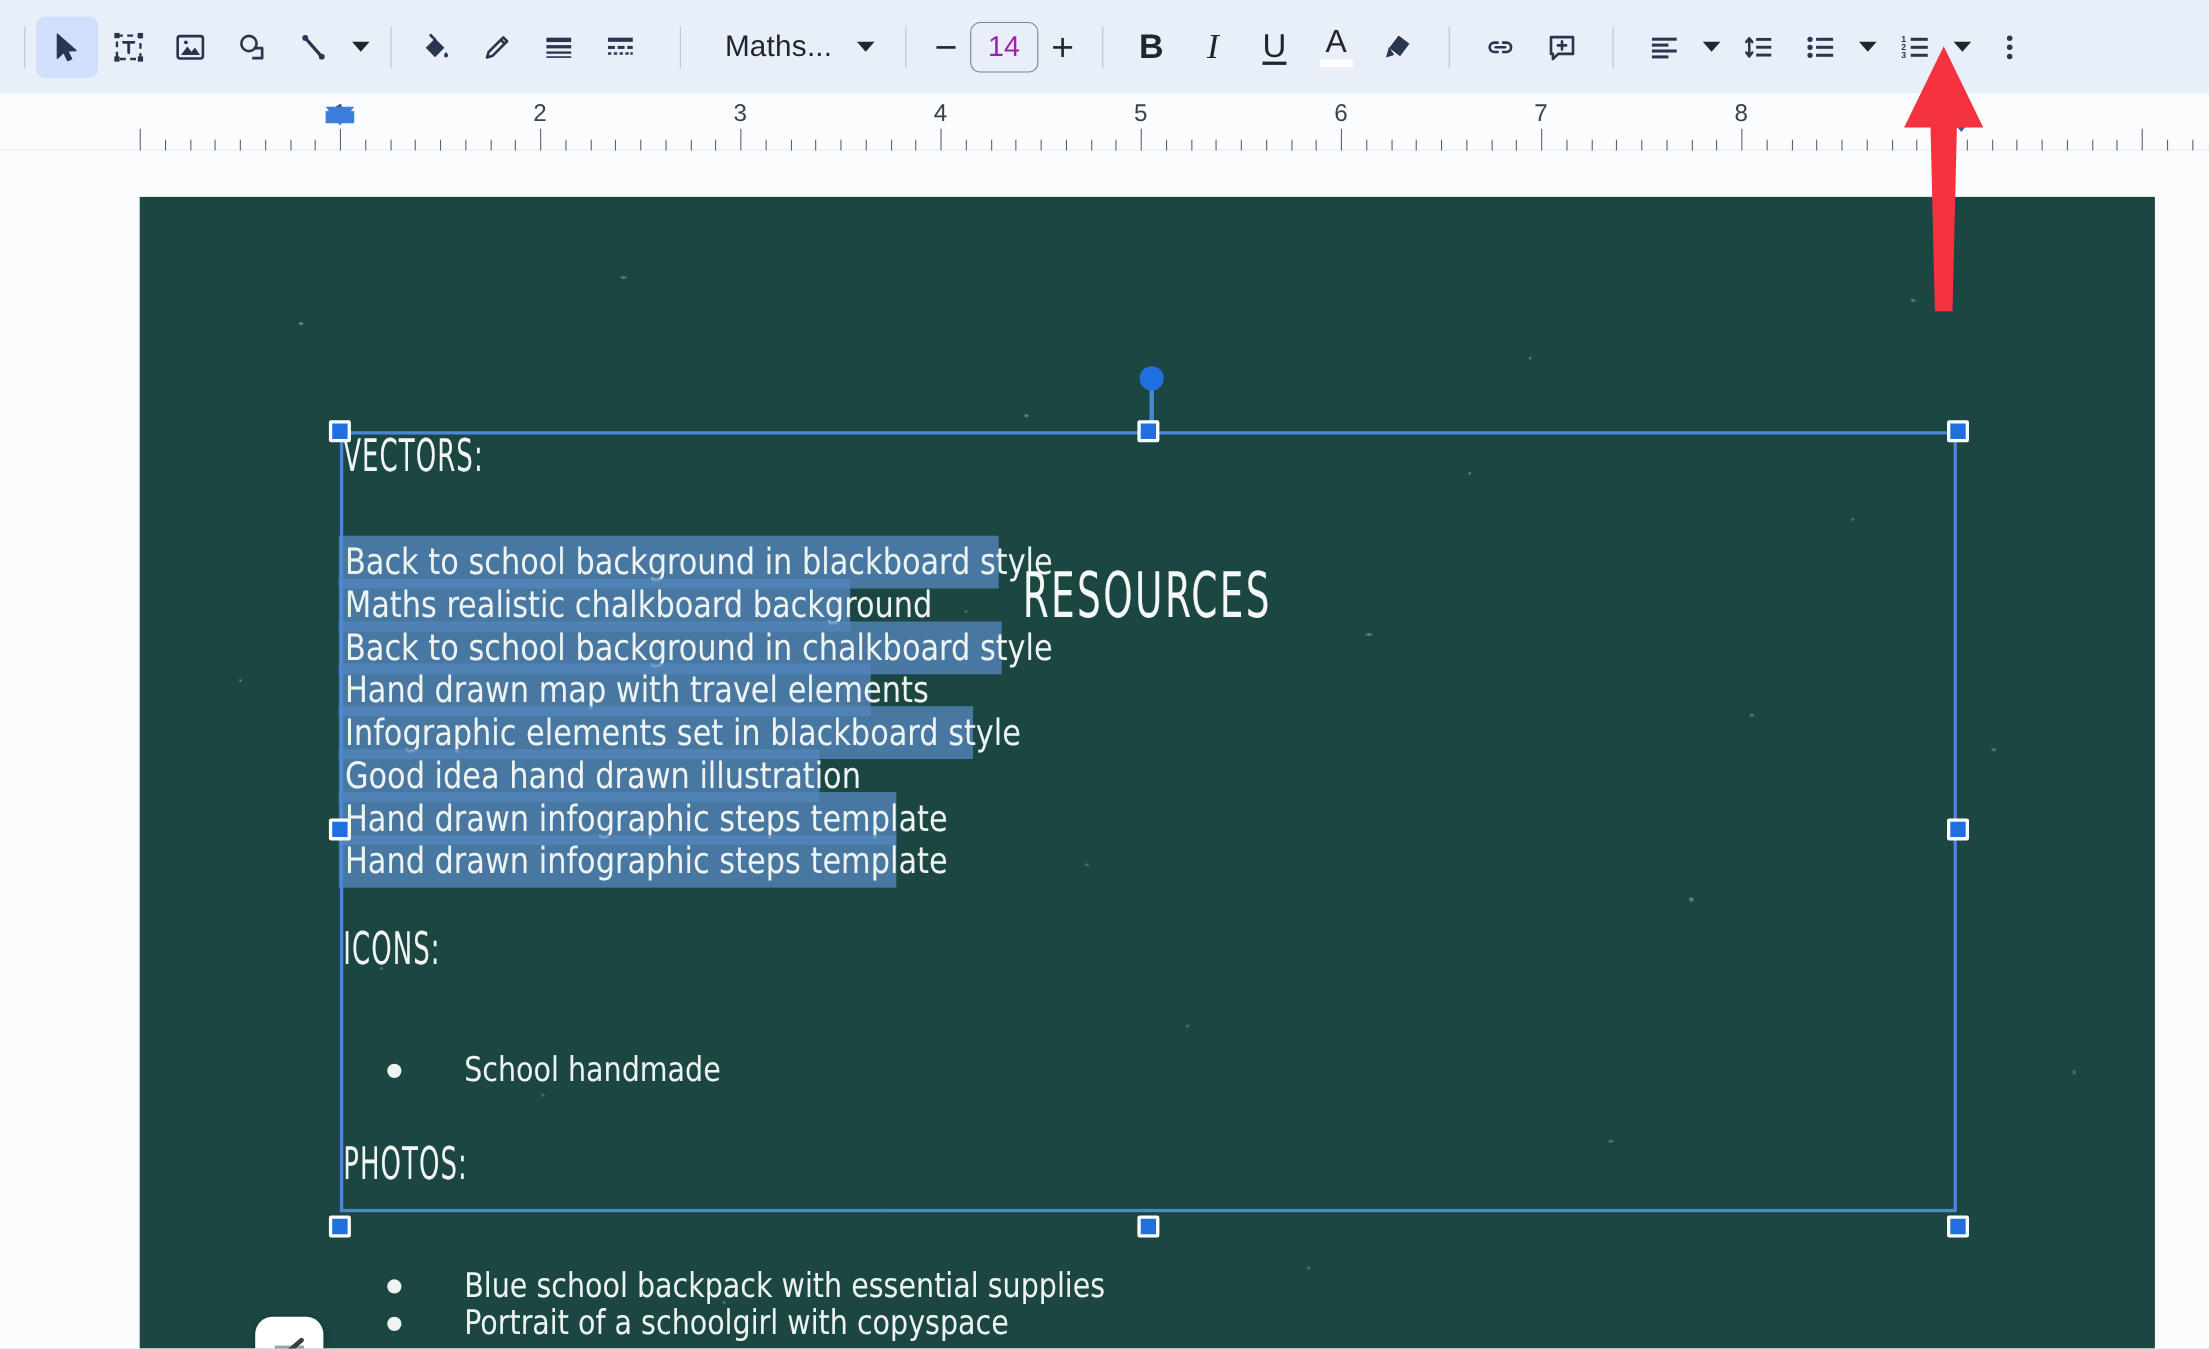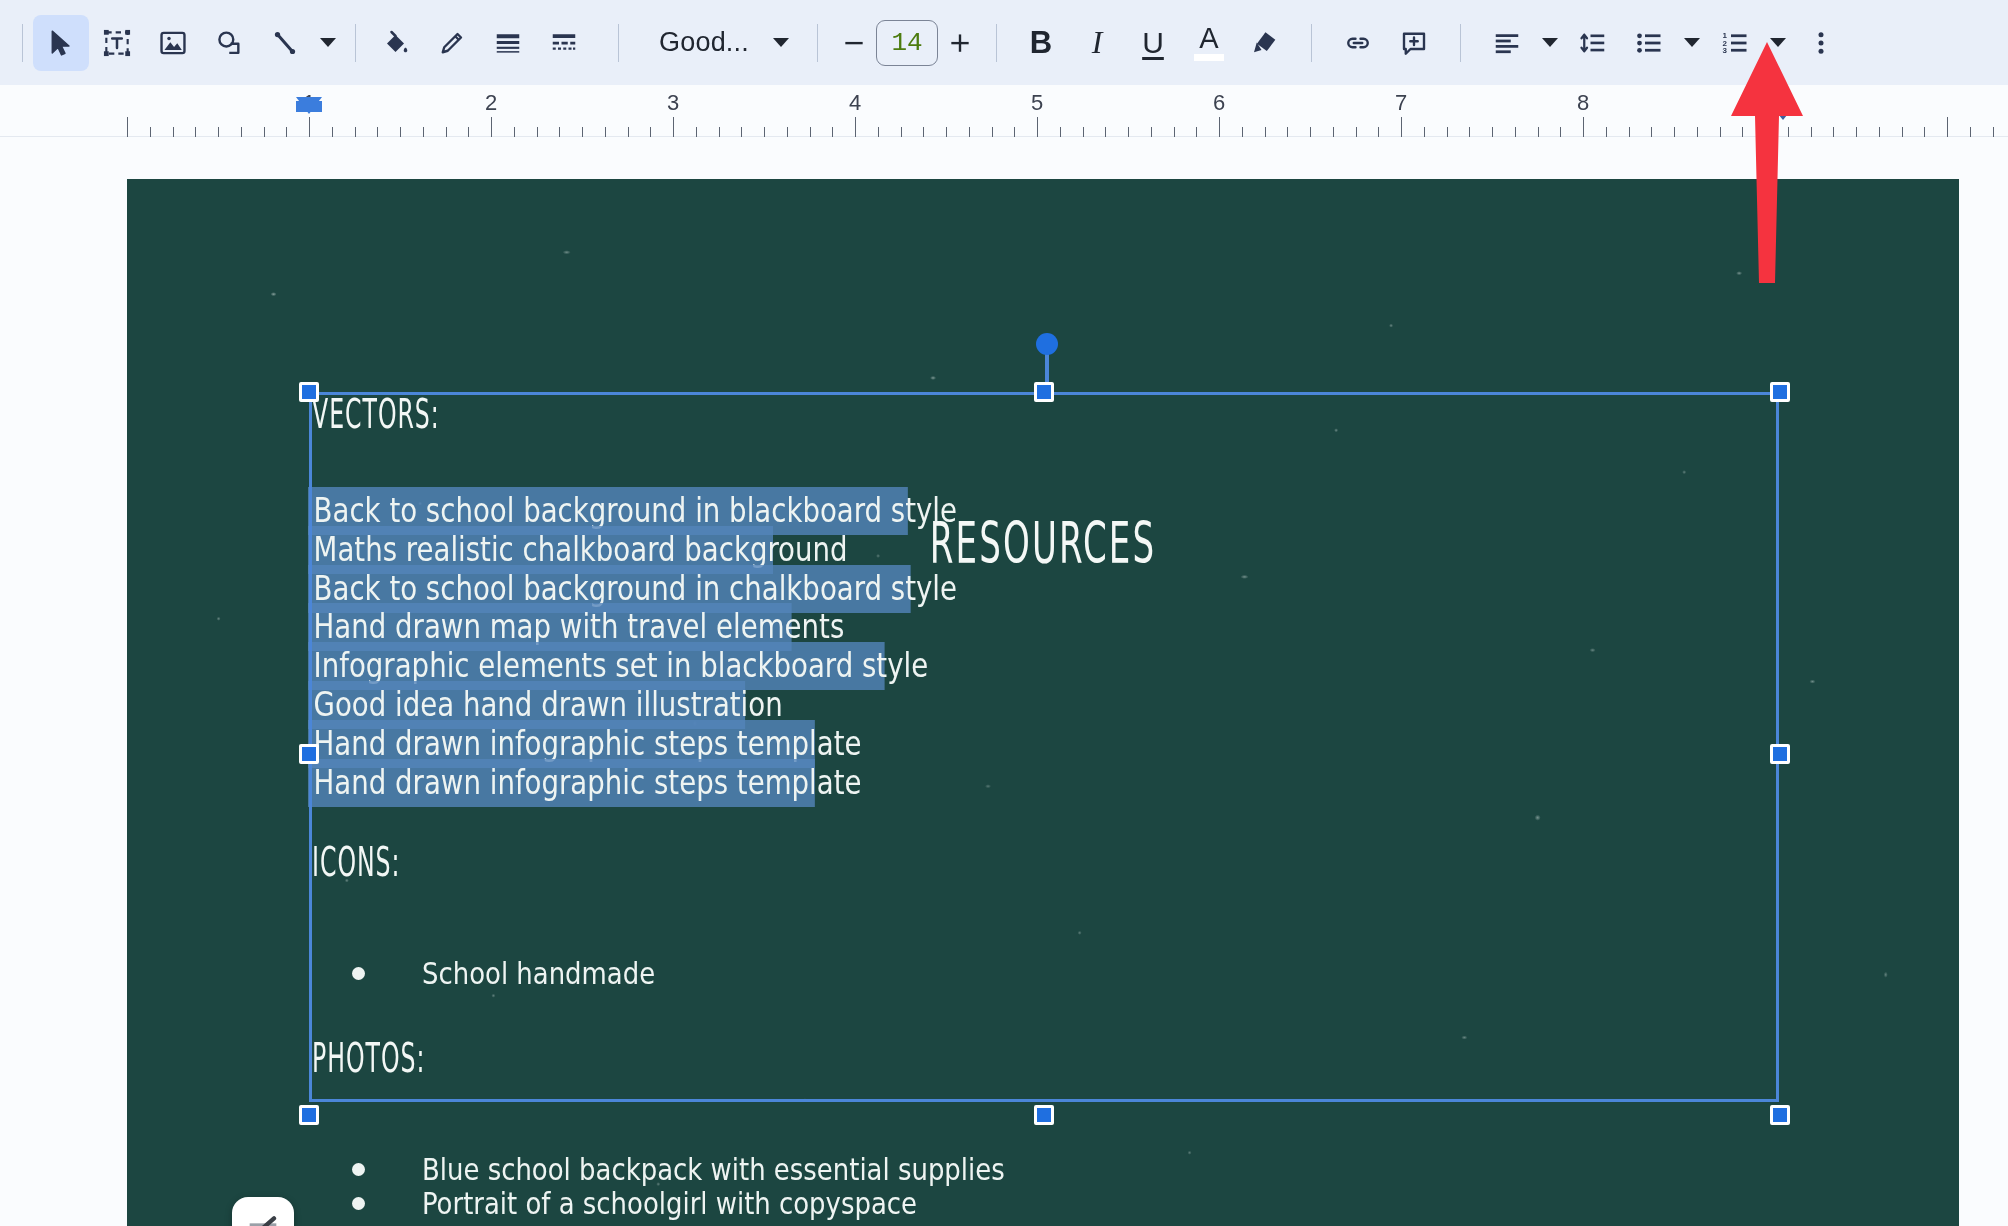--- a/index.html
+++ b/index.html
@@ -59,22 +59,22 @@
   #font-size-group { display: flex; align-items: center; flex: 0 0 auto; }
   .step-btn {
     width: 44px; height: 44px; display: flex;
     align-items: center; justify-content: center;
     cursor: pointer; border-radius: 6px;
   }
   #font-size-input {
     width: 62px; height: 46px;
     border: 1.6px solid #7b8496; border-radius: 9px;
     background: transparent; text-align: center;
-    font-size: 26px; color: #4d7c0f;
-    font-family: Liberation Mono, monospace;
+    font-size: 26px; color: #a21caf;
+    font-family: Liberation Sans, sans-serif;
     outline: none;
   }
 
   .tb-txt {
     font-size: 30px; color: #202630;
     display: flex; align-items: center; justify-content: center;
     width: 100%; height: 100%;
   }
   .tb-txt.b { font-weight: bold; font-size: 31px; }
   .tb-txt.i { font-style: italic; font-family: "Liberation Serif", serif; font-size: 32px; }
@@ -352,21 +352,21 @@
         <rect x="11.4" y="15.6" width="2.4" height="1.8"></rect>
           <rect x="15.6" y="15.6" width="2.4" height="1.8"></rect>
         <rect x="19.2" y="15.6" width="1.8" height="1.8"></rect>
       </g>
     </svg>
   </div>
 
   <div class="tb-sep" style="margin-left:26px;margin-right:26px;"></div>
 
   <div id="font-family-box">
-    <span id="font-family-name">Good...</span>
+    <span id="font-family-name">Maths...</span>
     <span style="flex:1 0 22px"></span>
     <span class="caret-tri"></span>
   </div>
 
   <div class="tb-sep" style="margin-left:22px;margin-right:14px;"></div>
 
   <div id="font-size-group">
     <div class="step-btn">
       <svg width="26" height="26" viewBox="0 0 24 24">
         <rect x="4" y="11" width="16" height="2.2" fill="#202630"></rect>

